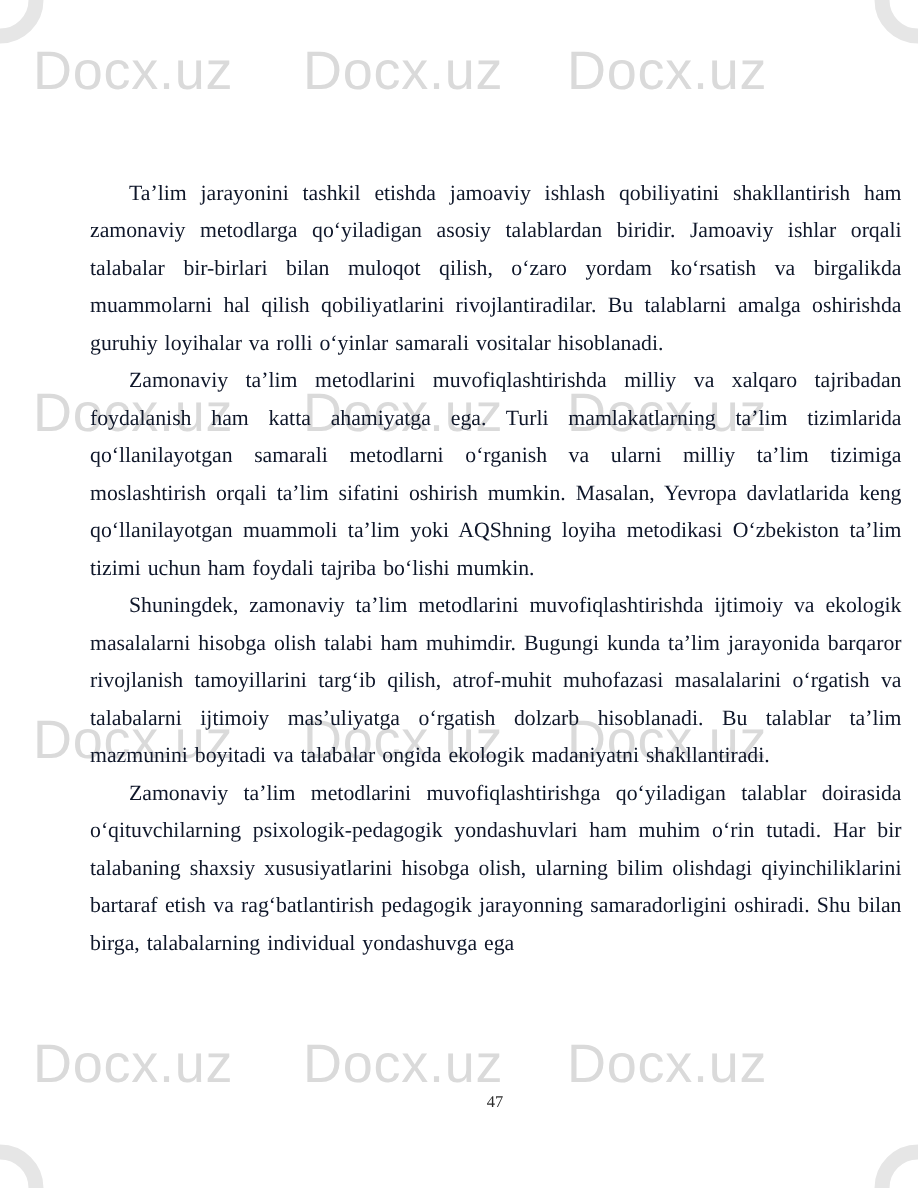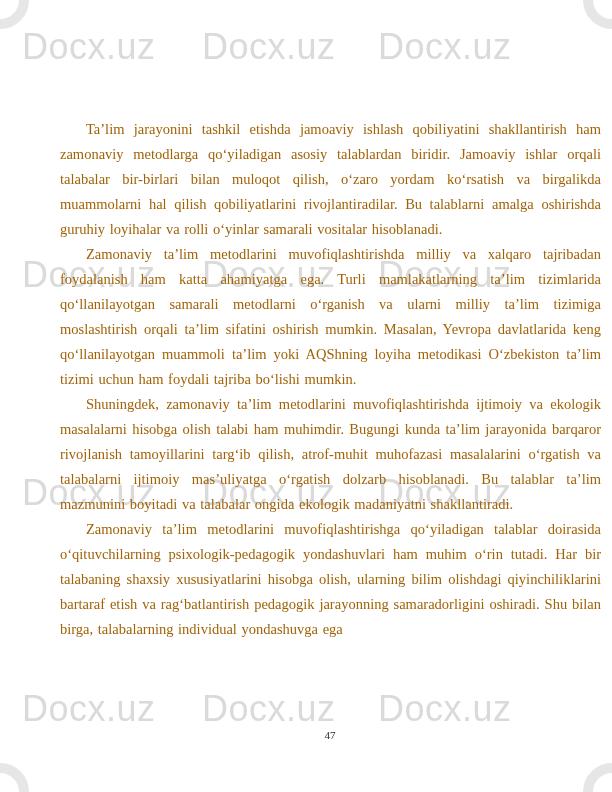--- a/index.html
+++ b/index.html
@@ -63,21 +63,21 @@
     left: 60px;
     top: 117px;
     width: 541px;
     z-index: 1;
   }
   .text-layer p {
     margin: 0;
     font-family: "Liberation Serif", serif;
     font-size: 14.5px;
     line-height: 25px;
-    color: #a16207;
+    color: #0f172a;
     text-align: justify;
     text-indent: 26px;
     word-spacing: 1px;
   }
 
   .page-number {
     position: absolute;
     left: 280px;
     top: 729px;
     width: 100px;

